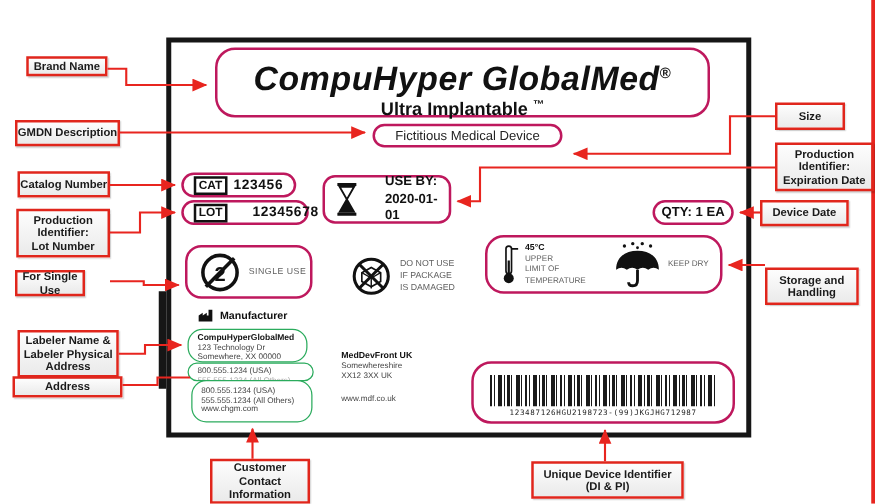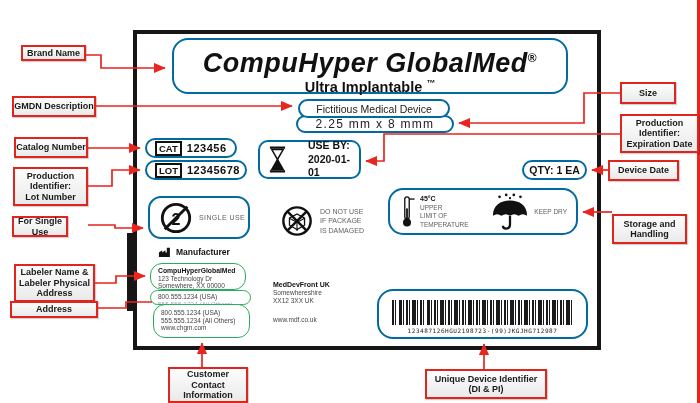--- a/index.html
+++ b/index.html
@@ -4,34 +4,34 @@
 <style>
   * { box-sizing: border-box; margin: 0; padding: 0; }
   body { width: 700px; height: 403px; background: #fff; font-family: "Liberation Sans", sans-serif; overflow: hidden; }
   .stage { position: relative; width: 700px; height: 403px; background: #fff; }
 
   
   .device-label { position: absolute; left: 133px; top: 30px; width: 468px; height: 320px; border: 4px solid #161616; background: #fff; }
   .border-thick { position: absolute; left: 127px; top: 233px; width: 8px; height: 78px; background: #161616; }
   .right-stripe { position: absolute; right: 0; top: 0; width: 3px; height: 403px; background: #e8251f; }
 
-  .gbox { border: 2px solid #0369a1; background: #fff; position: absolute; }
+  .gbox { border: 2px solid #be185d; background: #fff; position: absolute; }
 
   
   .title-box { left: 172px; top: 38px; width: 396px; height: 56px; border-radius: 16px; text-align: center; padding-top: 3px; }
   .brand { font-size: 27px; font-weight: bold; font-style: italic; color: #111; letter-spacing: .5px; line-height: 30px; }
   .brand sup { font-size: 12px; font-style: normal; }
   .model { font-size: 14.5px; font-weight: bold; color: #111; }
   .model sup { font-size: 9px; }
 
   .gmdn-oval { left: 298px; top: 99px; width: 152px; height: 19px; border-radius: 10px; display: flex; align-items: center; justify-content: center; font-size: 10.5px; color: #222; z-index: 2; }
   .size-oval { left: 296px; top: 115px; width: 158px; height: 18px; border-radius: 10px; display: flex; align-items: center; justify-content: center; font-size: 12px; letter-spacing: 1.3px; color: #222; }
 
   .cat-oval { left: 145px; top: 138px; width: 92px; height: 20px; border-radius: 11px; display: flex; align-items: center; gap: 5px; padding-left: 8px; }
-  .lot-oval { left: 145px; top: 160px; width: 102px; height: 20px; border-radius: 11px; display: flex; align-items: center; gap: 5px; padding-left: 8px; }
+  .lot-oval { left: 145px; top: 160px; width: 102px; height: 20px; border-radius: 11px; display: flex; align-items: center; gap: 20px; padding-left: 8px; }
   .code-tag { border: 2px solid #111; font-weight: bold; font-size: 9.5px; line-height: 11px; padding: 0 2px; color: #111; }
   .code-val { font-weight: bold; font-size: 11px; letter-spacing: .5px; color: #111; }
 
   .useby-box { left: 258px; top: 140px; width: 103px; height: 39px; border-radius: 10px; display: flex; align-items: center; gap: 21px; padding-left: 8px; }
   .useby-text { font-weight: bold; font-size: 10.5px; line-height: 1.3; white-space: pre-line; color: #111; }
 
   .qty-oval { left: 522px; top: 160px; width: 65px; height: 20px; border-radius: 11px; display: flex; align-items: center; justify-content: center; font-weight: bold; font-size: 10.5px; color: #111; }
 
   .singleuse-box { left: 148px; top: 196px; width: 102px; height: 43px; border-radius: 13px; display: flex; align-items: center; gap: 6px; padding-left: 9px; }
   .muted { color: #5f5f5f; }
@@ -102,23 +102,20 @@
 
   <div class="device-label"></div>
 
   <div class="gbox title-box">
     <div class="brand"><span>CompuHyper GlobalMed</span><sup>®</sup></div>
     <div class="model"><span>Ultra Implantable</span> <sup>™</sup></div>
   </div>
 
   <div class="gbox gmdn-oval">
       <span>Fictitious Medical Device</span>
-    </div>
-  <div class="gbox size-oval">
-      <span>2.25 mm x 8 mmm</span>
     </div>
 
   <div class="gbox cat-oval">
     <span class="code-tag">CAT</span>
     <span class="code-val">123456</span>
   </div>
   <div class="gbox lot-oval">
     <span class="code-tag">LOT</span>
     <span class="code-val">12345678</span>
   </div>

